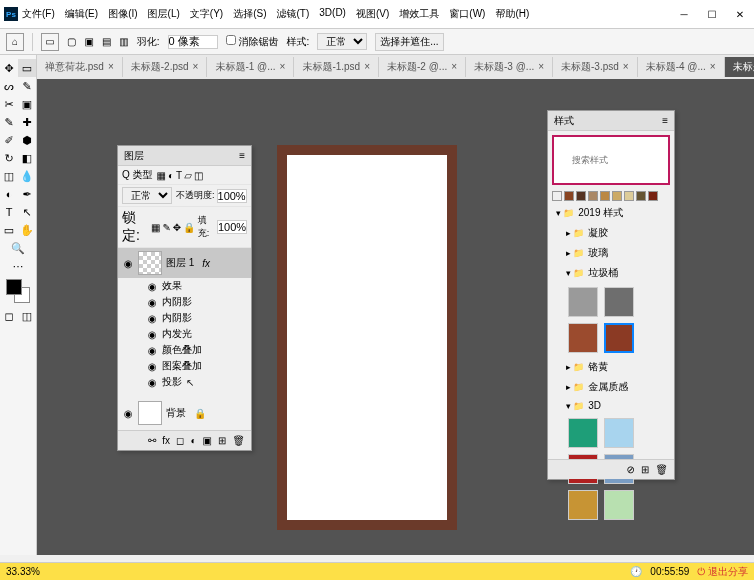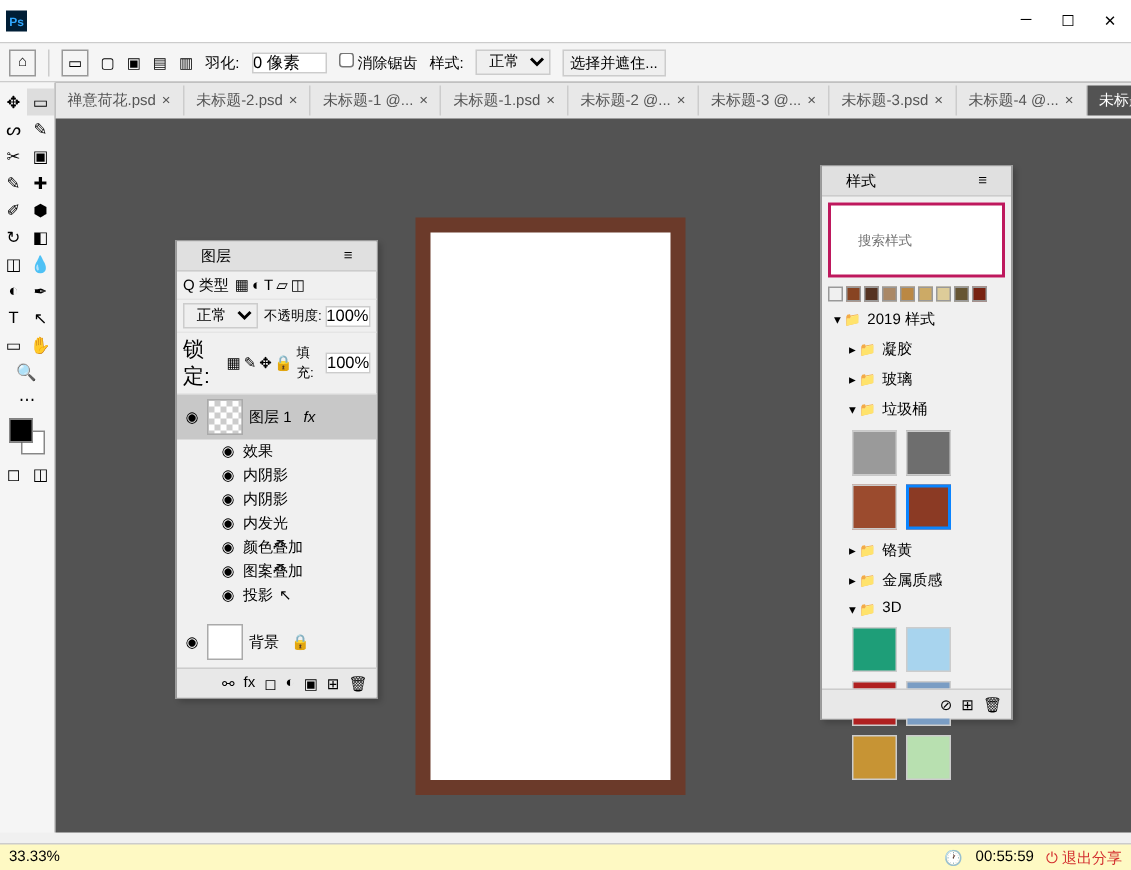--- a/index.html
+++ b/index.html
@@ -26,48 +26,62 @@
 .fg-color { position: absolute; width: 16px; height: 16px; background: #000; border: 1px solid #888; top: 0; left: 0; }
 .bg-color { position: absolute; width: 16px; height: 16px; background: #fff; border: 1px solid #888; bottom: 0; right: 0; }
 .canvas-area { flex: 1; background: #535353; position: relative; }
 .tabs-bar { height: 24px; background: #e8e8e8; display: flex; align-items: center; overflow: hidden; }
 .tab { padding: 3px 8px; font-size: 9px; color: #555; border-right: 1px solid #ccc; cursor: pointer; white-space: nowrap; }
 .tab.active { background: #535353; color: #fff; }
 .tab-close { margin-left: 4px; }
 .canvas-frame { position: absolute; top: 90px; left: 240px; width: 180px; height: 385px; background: #6b3a2a; padding: 10px; }
 .canvas-inner { width: 100%; height: 100%; background: #fff; }
 .panel { position: absolute; background: #f0f0f0; border: 1px solid #999; box-shadow: 2px 2px 4px rgba(0,0,0,.2); }
-.layers-panel { top: 105px; left: 80px; width: 135px; height: 306px; }
+.layers-panel { top: 90px; left: 80px; width: 135px; height: 306px; }
 .styles-panel { top: 55px; left: 510px; width: 128px; height: 370px; }
-.panel-header { height: 20px; background: #e0e0e0; display: flex; align-items: center; padding: 0 16px; font-size: 10px; border-bottom: 1px solid #ccc; }
+.panel-header { height: 20px; background: #e0e0e0; display: flex; align-items: center; padding: 0 6px; font-size: 10px; border-bottom: 1px solid #ccc; }
 .panel-header .spacer { flex: 1; }
 .panel-row { display: flex; align-items: center; padding: 2px 4px; gap: 2px; border-bottom: 1px solid #e5e5e5; }
 .layer-item { display: flex; align-items: center; padding: 3px 4px; gap: 4px; }
 .layer-item.active { background: #c8c8c8; }
 .eye-icon { width: 12px; text-align: center; }
 .layer-thumb { width: 24px; height: 24px; border: 1px solid #aaa; background: #fff; }
 .layer-thumb.checker { background: repeating-conic-gradient(#ccc 0 25%, #fff 0 50%) 0 0/8px 8px; }
 .effect-item { padding: 1px 4px 1px 28px; display: flex; align-items: center; gap: 4px; font-size: 9px; }
 .panel-footer { position: absolute; bottom: 0; left: 0; right: 0; height: 20px; background: #e8e8e8; border-top: 1px solid #ccc; display: flex; align-items: center; justify-content: flex-end; gap: 6px; padding: 0 6px; }
 .style-search { width: 100%; padding: 18px; font-size: 9px; border: 2px solid #be185d; margin: 4px; }
 .style-swatches { display: flex; flex-wrap: wrap; gap: 2px; padding: 2px 4px; }
 .style-sw { width: 10px; height: 10px; border: 1px solid #999; }
 .style-folder { padding: 3px 8px; font-size: 9px; display: flex; align-items: center; gap: 4px; cursor: pointer; }
 .style-grid { display: flex; flex-wrap: wrap; gap: 6px; padding: 4px 10px; }
 .style-preset { width: 30px; height: 30px; border: 1px solid #ccc; }
 .style-preset.selected { border: 2px solid #0a84ff; }
-.status-bar { position: absolute; bottom: 0; left: 0; right: 0; height: 18px; background: #fef9c3; border-top: 1px solid #ccc; display: flex; align-items: center; padding: 0 6px; font-size: 9px; }
+.status-bar { position: absolute; bottom: 0; left: 0; right: 0; height: 18px; background: #fde047; border-top: 1px solid #ccc; display: flex; align-items: center; padding: 0 6px; font-size: 9px; }
 .status-right { margin-left: auto; display: flex; gap: 8px; align-items: center; }
 .small-input { width: 30px; font-size: 11px; border: 1px solid #ccc; }
 </style>
 </head>
 <body>
 
 <div class="titlebar">
   <div class="ps-logo">Ps</div>
+  <div class="menu-bar">
+    <span class="menu-item">文件(F)</span>
+    <span class="menu-item">编辑(E)</span>
+    <span class="menu-item">图像(I)</span>
+    <span class="menu-item">图层(L)</span>
+    <span class="menu-item">文字(Y)</span>
+    <span class="menu-item">选择(S)</span>
+    <span class="menu-item">滤镜(T)</span>
+    <span class="menu-item">3D(D)</span>
+    <span class="menu-item">视图(V)</span>
+    <span class="menu-item">增效工具</span>
+    <span class="menu-item">窗口(W)</span>
+    <span class="menu-item">帮助(H)</span>
+  </div>
   <div class="win-controls">
     <span class="win-btn">─</span>
     <span class="win-btn">☐</span>
     <span class="win-btn">✕</span>
   </div>
 </div>
 
 <div class="options-bar">
   <span class="opt-icon">⌂</span>
   <div class="opt-sep"></div>

